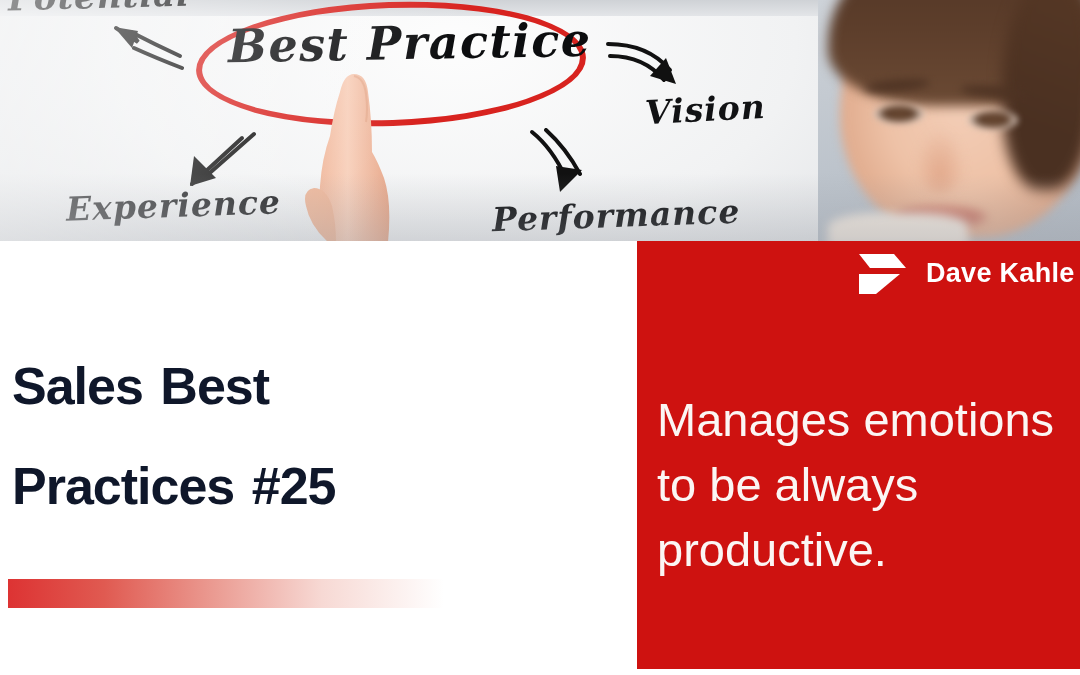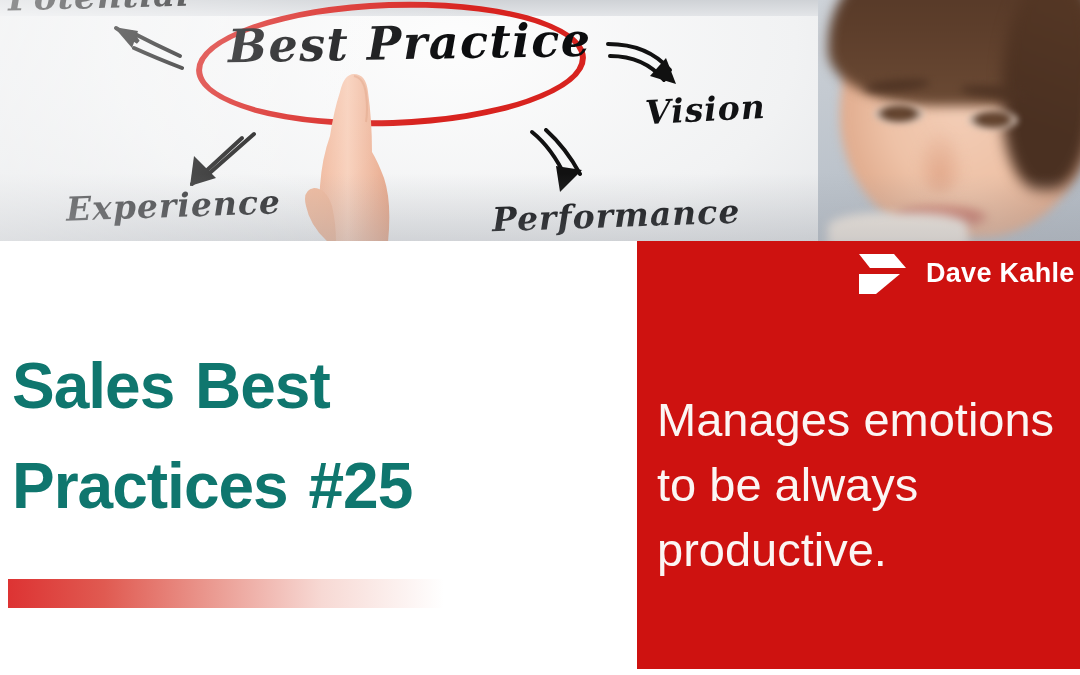--- a/index.html
+++ b/index.html
@@ -215,24 +215,24 @@
     background: #ffffff;
   }
 
   .title {
     position: absolute;
     left: 12px;
     top: 95px;
     width: 625px;
     font-family: "Liberation Sans", sans-serif;
     font-weight: 700;
-    font-size: 64px;
+    font-size: 52px;
     line-height: 100px;
     letter-spacing: -1px;
-    color: #0f766e;
+    color: #0f172a;
     word-spacing: 4px;
   }
 
   .accent-bar {
     position: absolute;
     left: 8px;
     top: 338px;
     width: 436px;
     height: 29px;
     background: linear-gradient(90deg, #dd3333 0%, #e05a51 22%, #eb9d94 48%, #f7d9d4 72%, #ffffff 100%);

